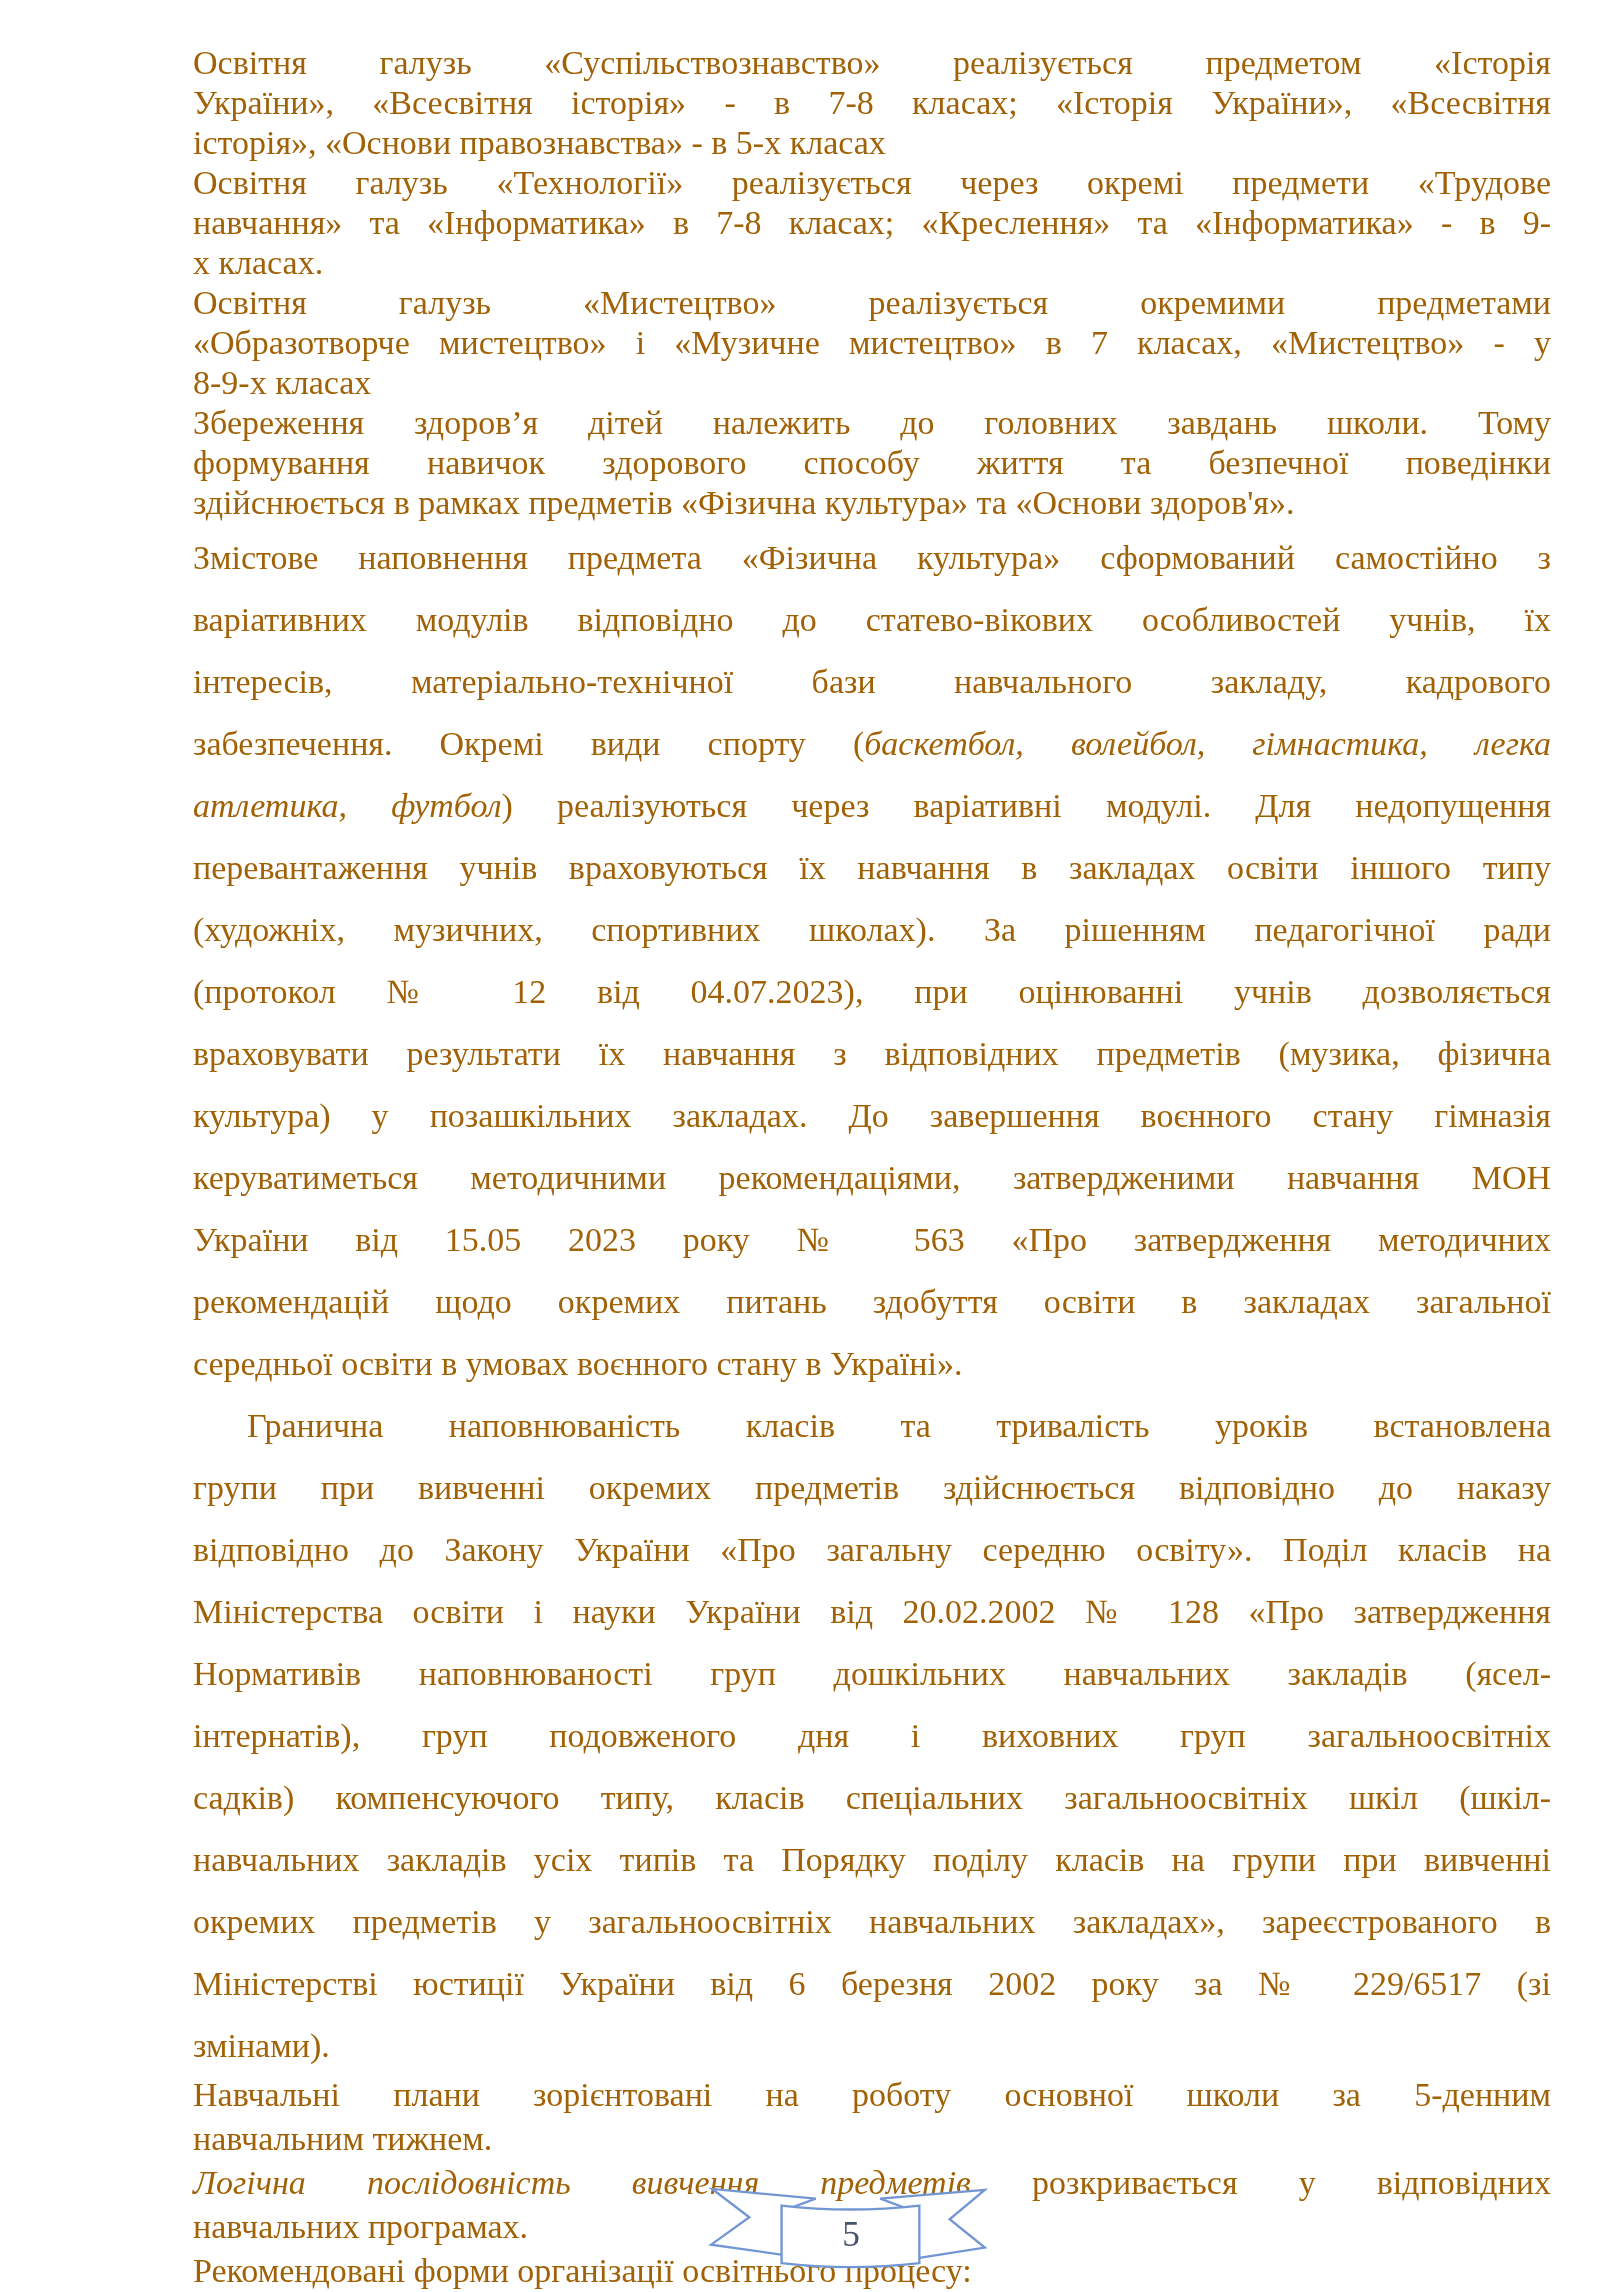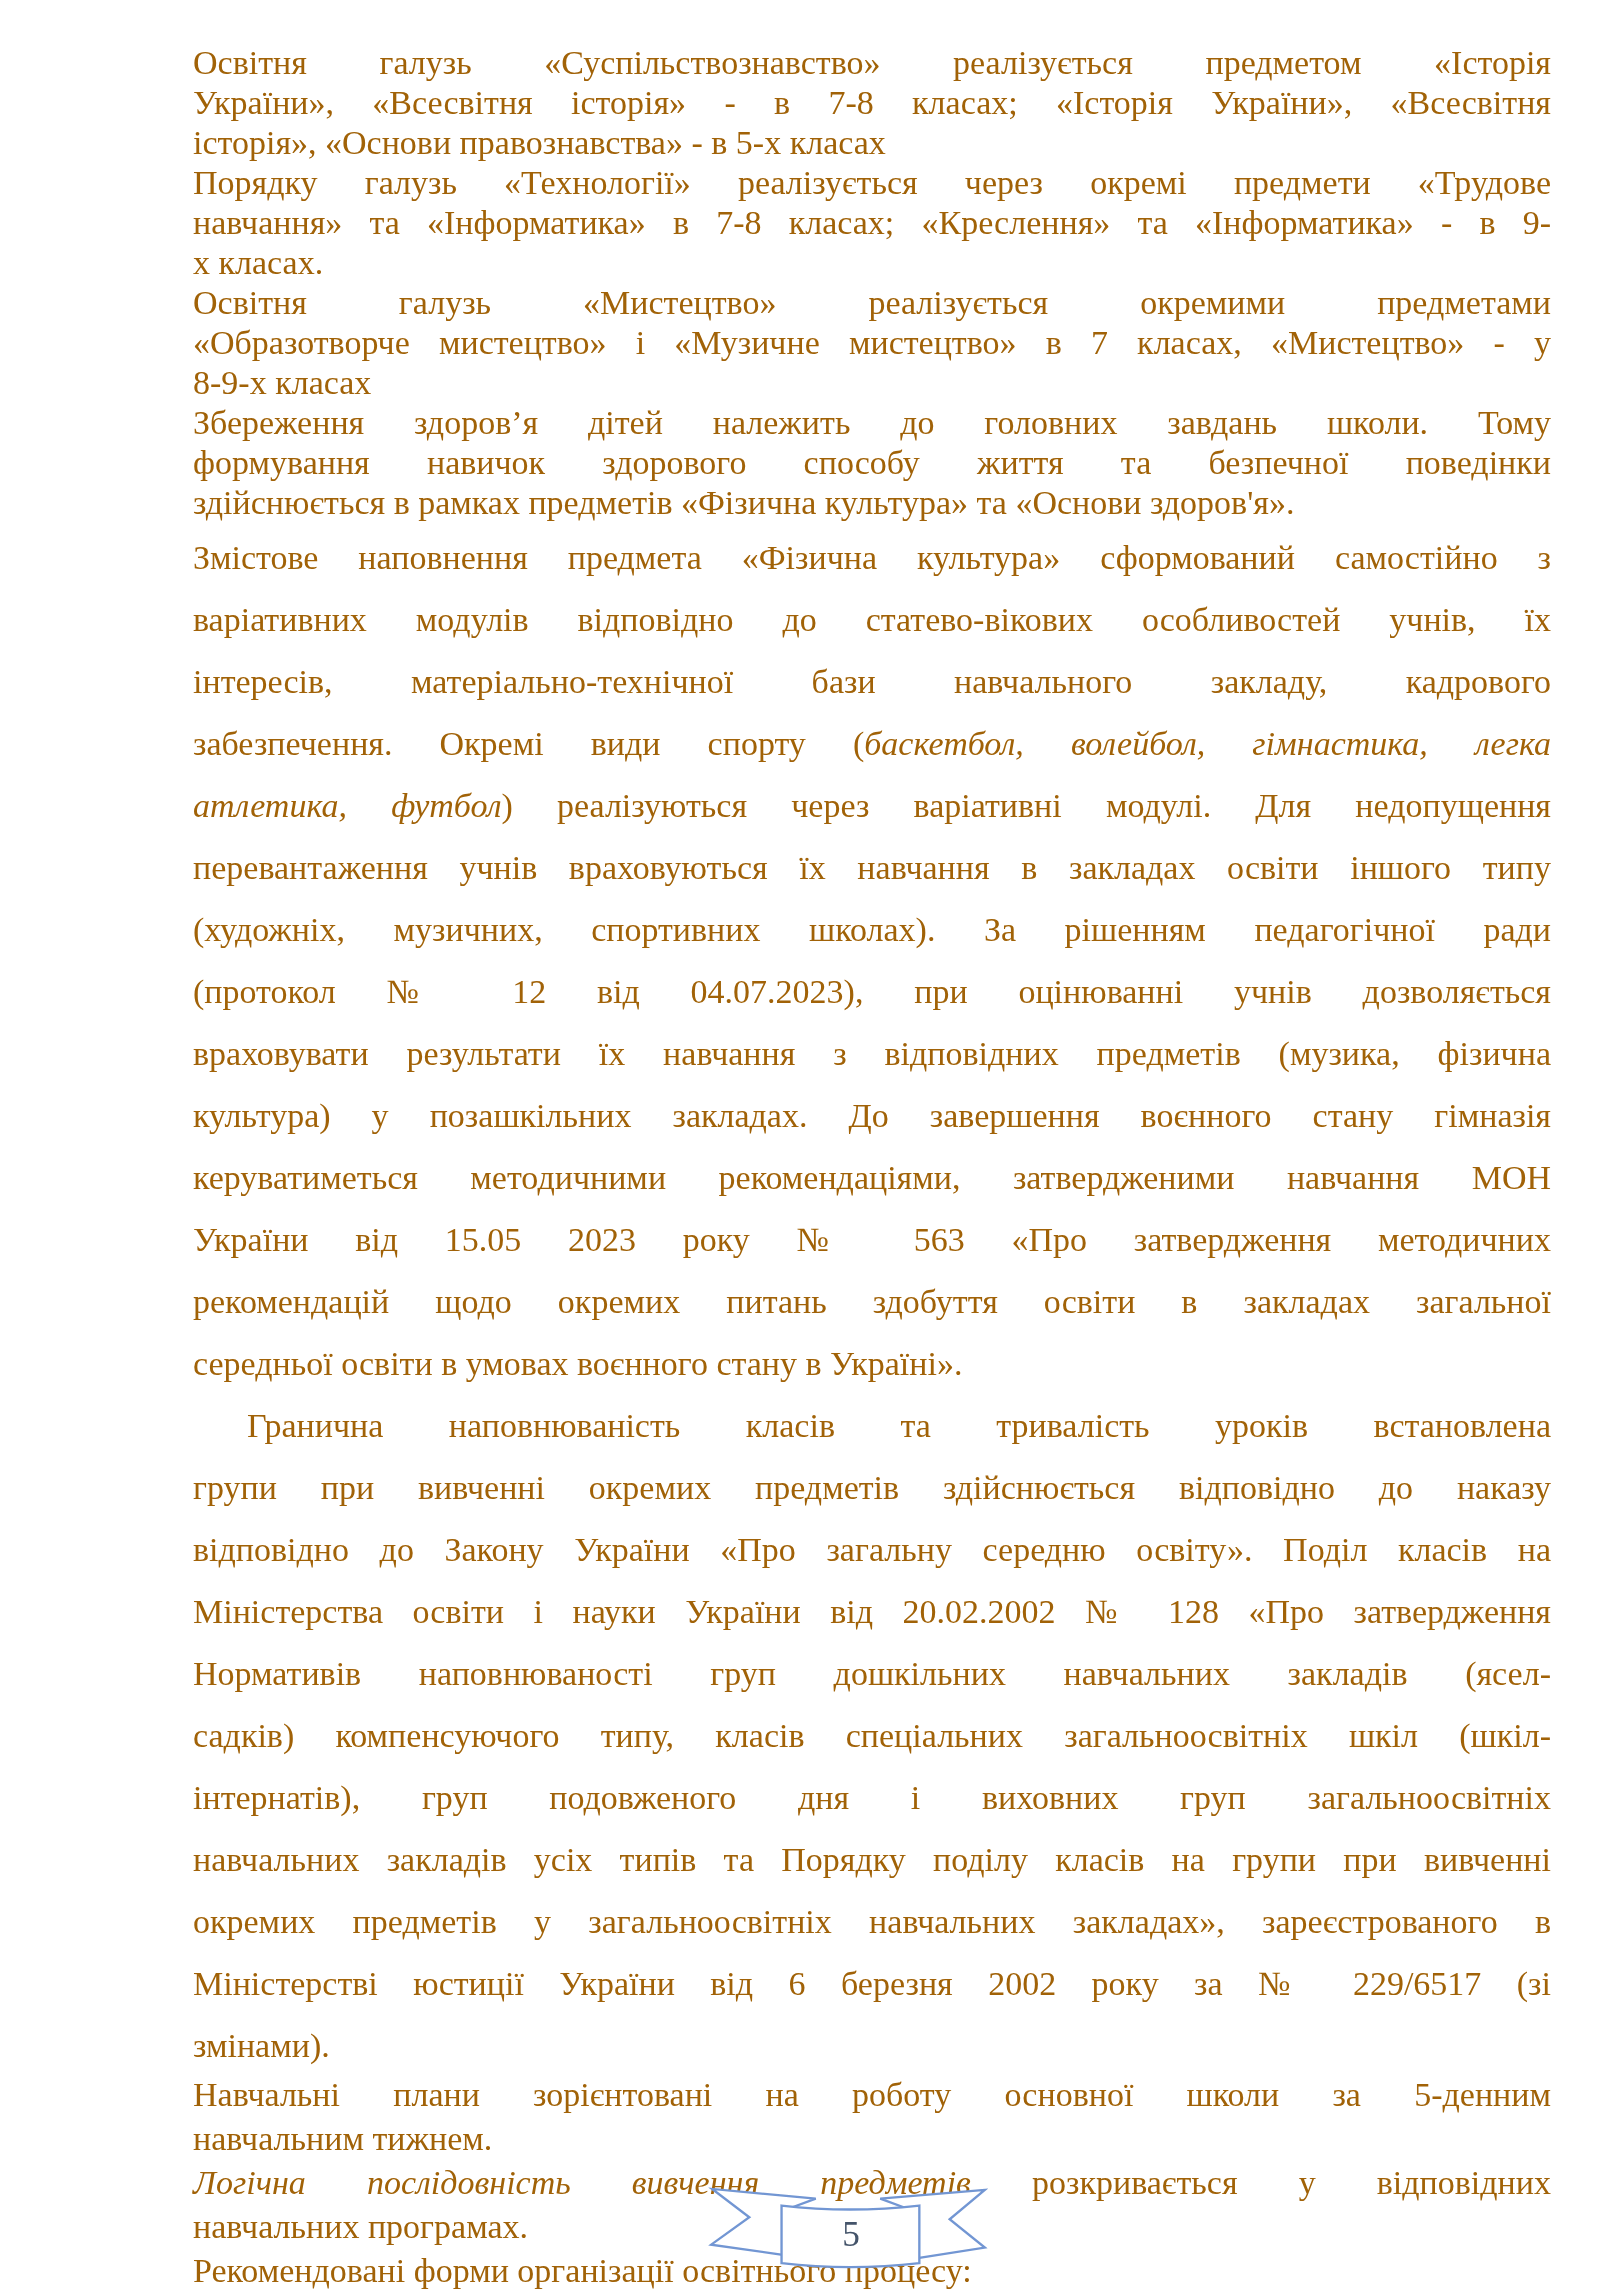--- a/index.html
+++ b/index.html
@@ -52,21 +52,21 @@
 
 <div class="sheet">
 
   <main class="textblock" id="doc" style="color: #a16207;">
       <div class="para tight">
         <div class="line j">Освітня галузь «Суспільствознавство» реалізується предметом  «Історія</div>
         <div class="line j">України», «Всесвітня історія» - в 7-8 класах; «Історія України», «Всесвітня</div>
         <div class="line">історія», «Основи правознавства» - в 5-х класах</div>
       </div>
       <div class="para tight">
-        <div class="line j">Порядку галузь «Технології» реалізується через окремі предмети «Трудове</div>
+        <div class="line j">Освітня галузь «Технології» реалізується через окремі предмети «Трудове</div>
         <div class="line j">навчання» та «Інформатика» в 7-8 класах; «Креслення» та «Інформатика» - в 9-</div>
         <div class="line">х класах.</div>
       </div>
       <div class="para tight">
         <div class="line j">Освітня галузь «Мистецтво» реалізується окремими предметами</div>
         <div class="line j">«Образотворче мистецтво» і «Музичне мистецтво» в 7 класах, «Мистецтво» - у</div>
         <div class="line">8-9-х класах</div>
       </div>
       <div class="para tight">
         <div class="line j">Збереження здоров’я дітей належить до головних завдань школи. Тому</div>
@@ -88,22 +88,22 @@
         <div class="line j">України від 15.05 2023 року № 563 «Про затвердження методичних</div>
         <div class="line j">рекомендацій щодо окремих питань здобуття освіти в закладах загальної</div>
         <div class="line">середньої освіти в умовах воєнного стану в Україні».</div>
       </div>
       <div class="para loose indent">
         <div class="line j">Гранична наповнюваність класів та тривалість уроків встановлена</div>
         <div class="line j">групи при вивченні окремих предметів здійснюється відповідно до наказу</div>
         <div class="line j">відповідно до Закону України «Про загальну середню освіту». Поділ класів на</div>
         <div class="line j">Міністерства освіти і науки України від 20.02.2002 № 128 «Про затвердження</div>
         <div class="line j">Нормативів наповнюваності груп дошкільних навчальних закладів (ясел-</div>
+        <div class="line j">інтернатів), груп подовженого дня і виховних груп загальноосвітніх</div>
         <div class="line j">садків) компенсуючого типу, класів спеціальних загальноосвітніх шкіл (шкіл-</div>
-        <div class="line j">інтернатів), груп подовженого дня і виховних груп загальноосвітніх</div>
         <div class="line j">навчальних закладів усіх типів та Порядку поділу класів на групи при вивченні</div>
         <div class="line j">окремих предметів у загальноосвітніх навчальних закладах», зареєстрованого в</div>
         <div class="line j">Міністерстві юстиції України від 6 березня 2002 року за № 229/6517 (зі</div>
         <div class="line">змінами).</div>
       </div>
       <div class="para last">
         <div class="line j">Навчальні плани зорієнтовані на роботу основної школи за 5-денним</div>
         <div class="line">навчальним тижнем.</div>
       </div>
       <div class="para last">

